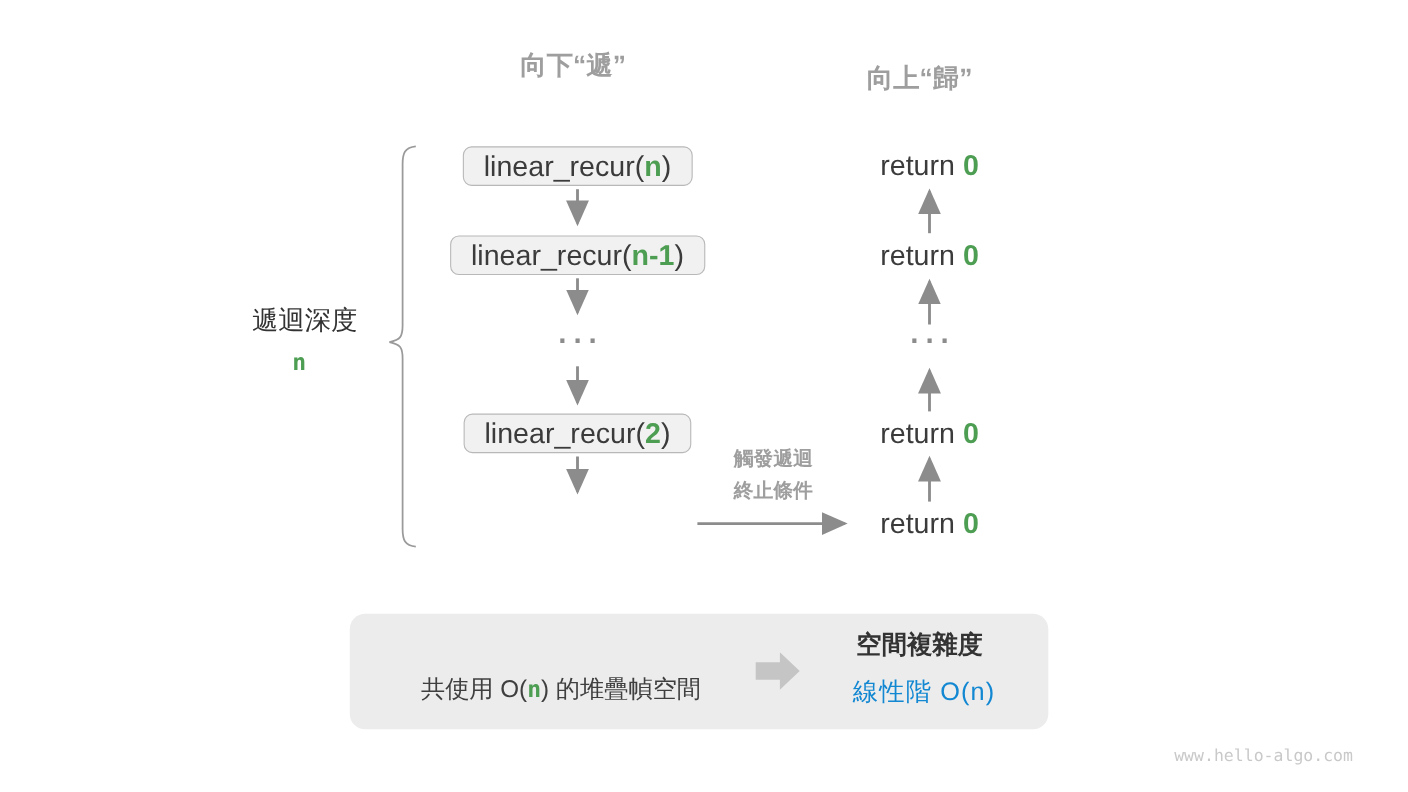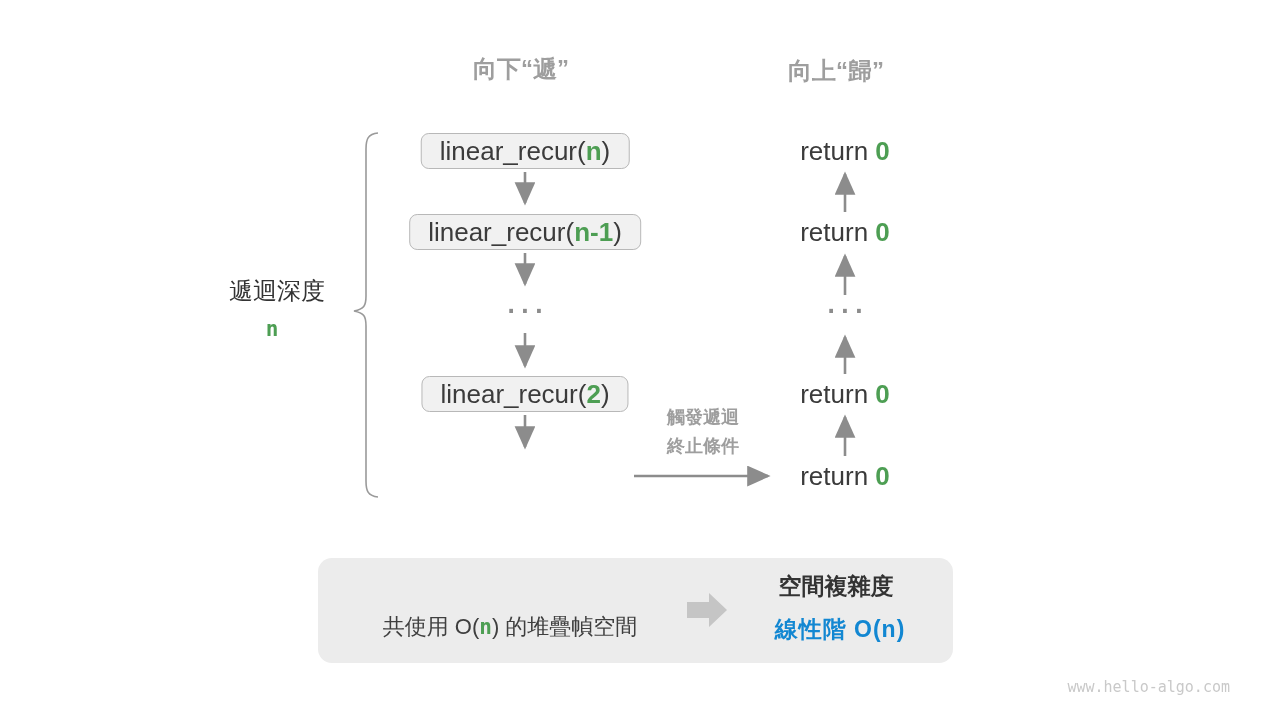--- a/index.html
+++ b/index.html
@@ -19,21 +19,21 @@
   .depth-label { font-size: 24px; color: #333333; }
   .depth-value { font-family: "DejaVu Sans Mono", monospace; font-size: 21px; }
   .ann { font-size: 18px; font-weight: bold; color: #9e9e9e; text-align: center; line-height: 29px; }
   .panel {
     position: absolute; left: 318px; top: 558px; width: 635px; height: 105px;
     background: #ececec; border-radius: 14px;
   }
   .p-line { font-size: 22px; color: #3f3f3f; }
   .p-line .green { font-family: "DejaVu Sans Mono", monospace; font-size: 21px; }
   .p-title { font-size: 23px; font-weight: bold; color: #333333; }
-  .p-result { font-size: 23px; font-weight: bold; color: #1287d2; letter-spacing: 1px; }
+  .p-result { font-size: 23px; font-weight: normal; color: #1287d2; letter-spacing: 1px; }
   .watermark {
     position: absolute; right: 50px; top: 678px;
     font-family: "DejaVu Sans Mono", "Liberation Mono", monospace;
     font-size: 15px; color: #c9c9c9;
   }
   svg.overlay { position: absolute; left: 0; top: 0; pointer-events: none; }
 </style>
 </head>
 <body>
 
@@ -58,21 +58,21 @@
     <g stroke="#8c8c8c" stroke-width="2.6">
       <line x1="845" y1="212" x2="845" y2="174" marker-end="url(#ah)"></line>
       <line x1="845" y1="295" x2="845" y2="256" marker-end="url(#ah)"></line>
       <line x1="845" y1="374" x2="845" y2="337" marker-end="url(#ah)"></line>
       <line x1="845" y1="456" x2="845" y2="417" marker-end="url(#ah)"></line>
     </g>
 
     <line x1="634" y1="476" x2="768" y2="476" stroke="#8c8c8c" stroke-width="2.6" marker-end="url(#ah)"></line>
   </svg>
 
-  <div class="abs hdr" style="left:521px; top:69px">向下“遞”</div>
+  <div class="abs hdr" style="left:521px; top:59px">向下“遞”</div>
   <div class="abs hdr" style="left:836px; top:71px">向上“歸”</div>
 
   <div class="abs depth-label" style="left:277px; top:291px">遞迴深度</div>
   <div class="abs depth-value green" style="left:272px; top:329px">n</div>
 
   <div class="abs call-box code" style="left:525px; top:151px">
     <span>linear_recur(</span><span class="green">n</span><span>)</span>
   </div>
   <div class="abs call-box code" style="left:525px; top:232px">
     <span>linear_recur(</span><span class="green">n-1</span><span>)</span>

